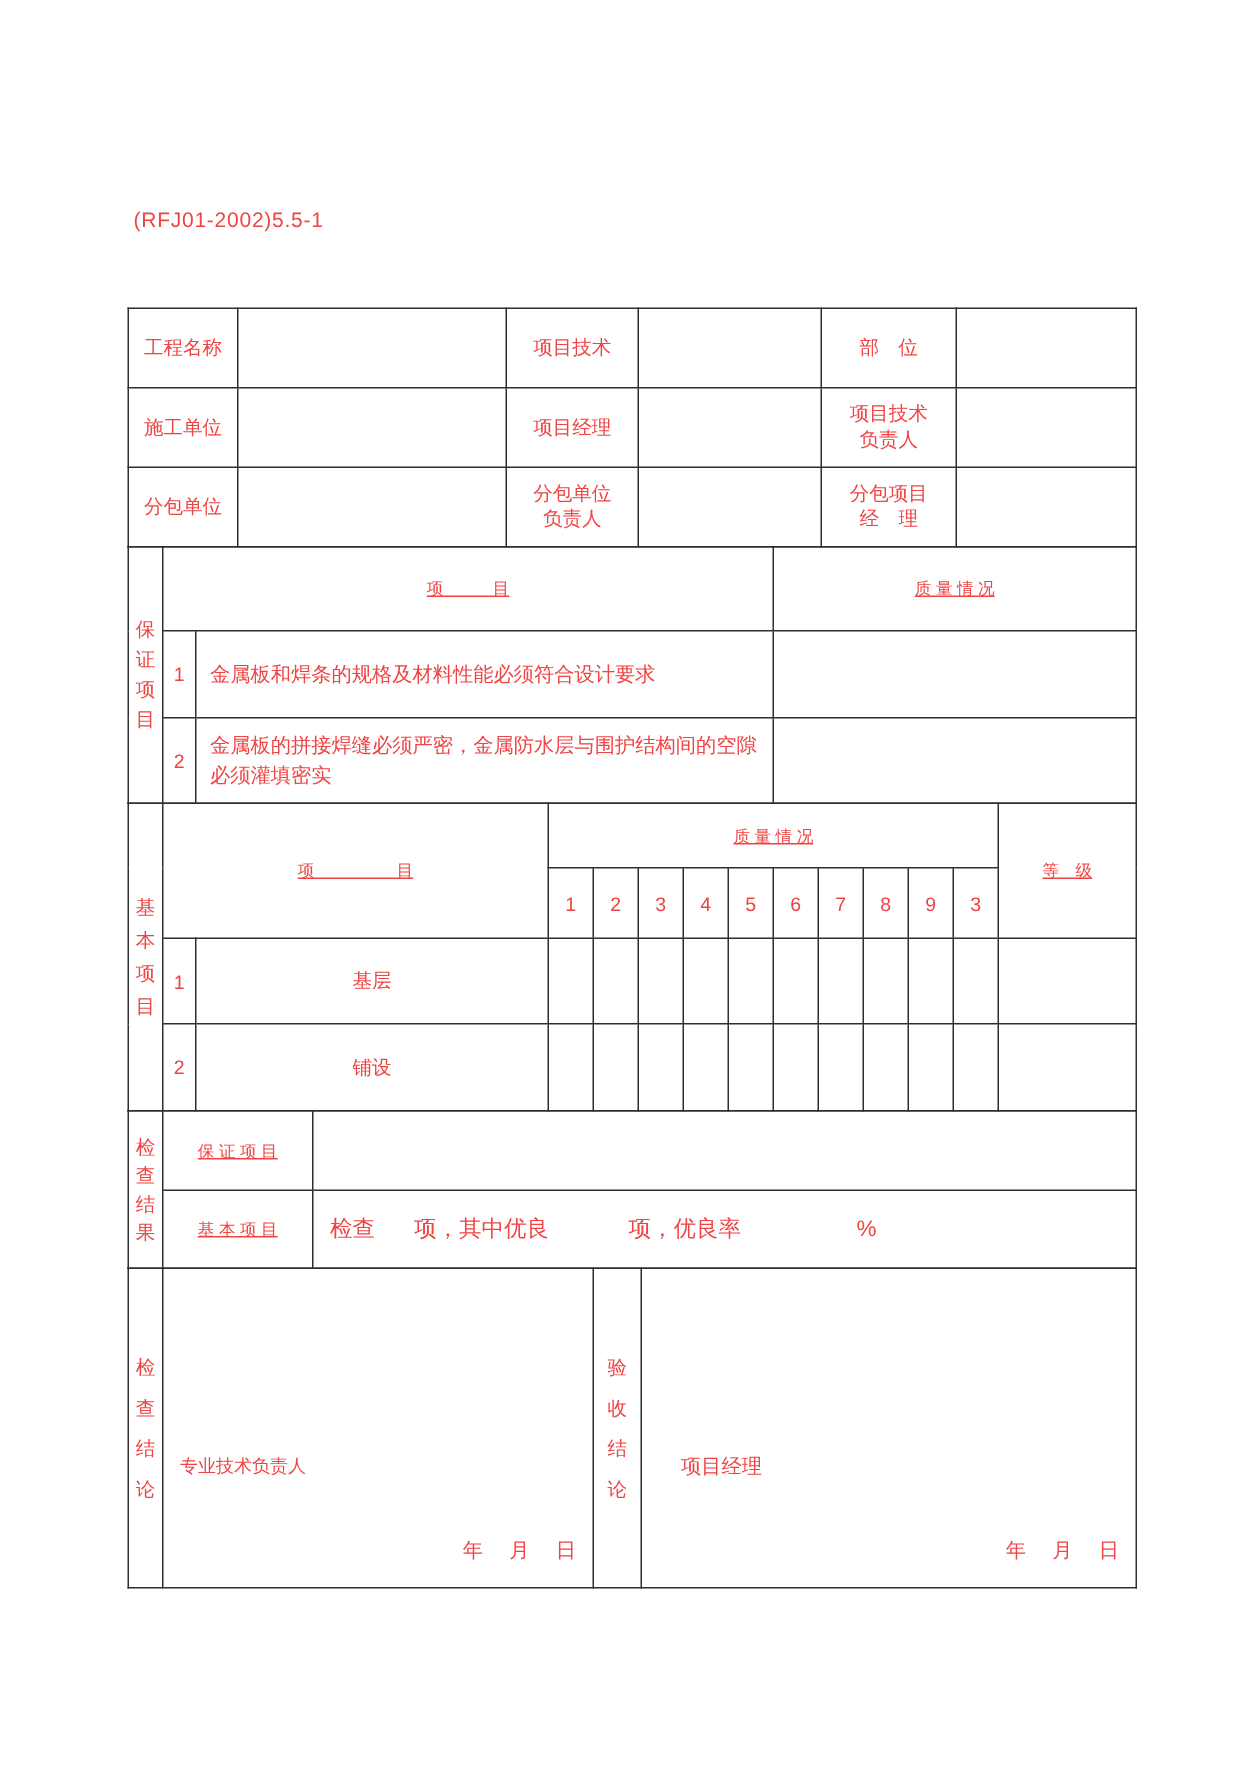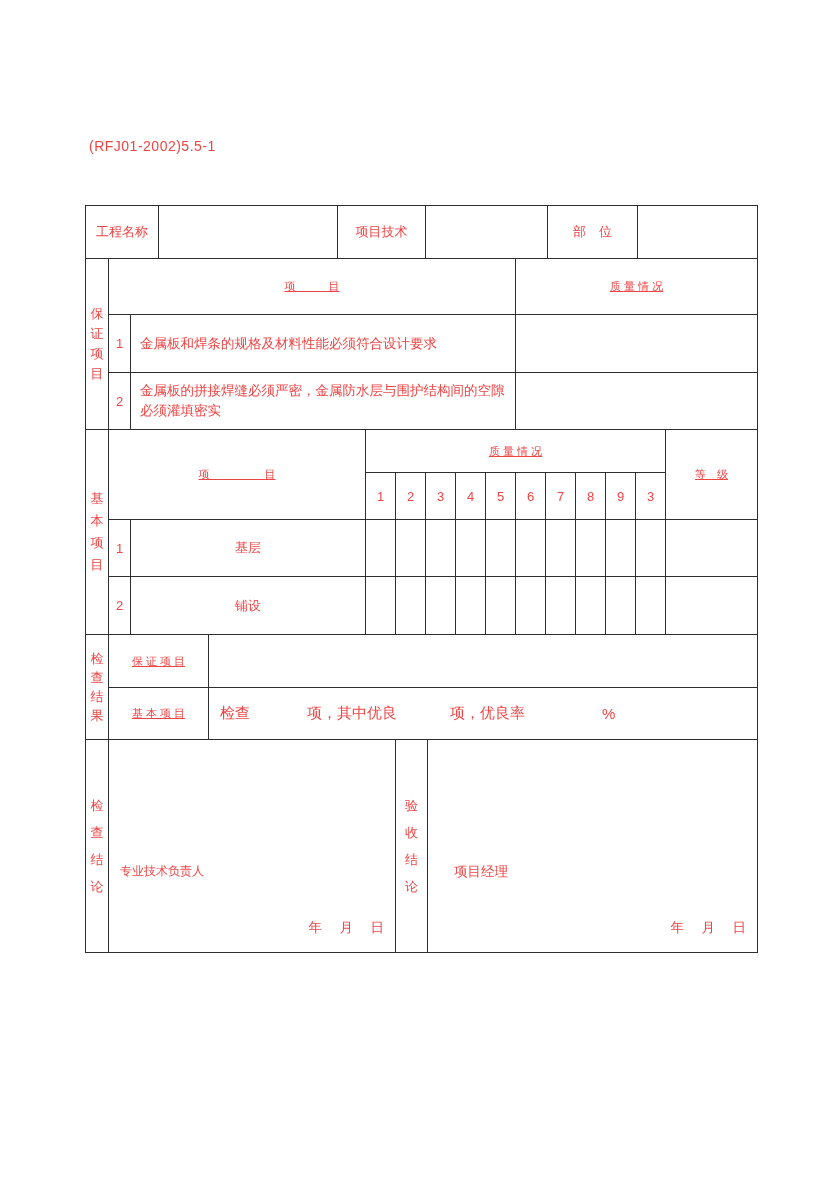--- a/index.html
+++ b/index.html
@@ -23,21 +23,21 @@
   .pre { white-space:pre-line; line-height:1.3; }
   .vlabel { white-space:pre-line; padding:0; font-size:13px; }
   .vl-tight  { line-height:20px; }
   .vl-mid    { line-height:22px; }
   .vl-result { line-height:19px; }
   .vl-wide   { line-height:27px; }
   .item-text { text-align:left; padding:3px 10px 3px 9px; font-size:13.5px; line-height:1.45; }
   .hdr { font-size:11px;text-decoration:underline; }
   .num-cell { font-size:13px; padding:0; }
   .check-line { display:flex; align-items:center; padding-left:11px; font-size:15px; }
-  .check-line .g1 { margin-left:57px; }
+  .check-line .g1 { margin-left:26px; }
   .check-line .g2 { margin-left:53px; }
   .check-line .g3 { margin-left:77px; }
   .concl-cell { padding:0; }
   .concl-inner { position:relative; width:100%; height:211px; }
   .signer { position:absolute; left:11px; top:122px; font-size:12px; }
   .signer-r { position:absolute; left:26px; top:122px; font-size:13.5px; }
   .datefield { position:absolute; right:9px; bottom:15px; font-size:13.5px; letter-spacing:2px; }
 </style>
 </head>
 <body>
@@ -57,20 +57,39 @@
           <col style="width:90px">
           <col style="width:120px">
       </colgroup>
       <tbody>
           <tr style="height:53px">
         <td>工程名称</td>
         <td></td>
         <td>项目技术</td>
         <td></td>
         <td>部　位</td>
+        <td></td>
+      </tr>
+      <tr style="height:53px">
+        <td>施工单位</td>
+        <td></td>
+        <td>项目经理</td>
+        <td></td>
+        <td class="pre">项目技术
+负责人</td>
+        <td></td>
+      </tr>
+      <tr style="height:53px">
+        <td>分包单位</td>
+        <td></td>
+        <td class="pre">分包单位
+负责人</td>
+        <td></td>
+        <td class="pre">分包项目
+经　理</td>
         <td></td>
       </tr>
     </tbody>
       </table>
 
     <table>
       <colgroup>
         <col style="width:23px">
           <col style="width:22px">
           <col style="width:385px">

